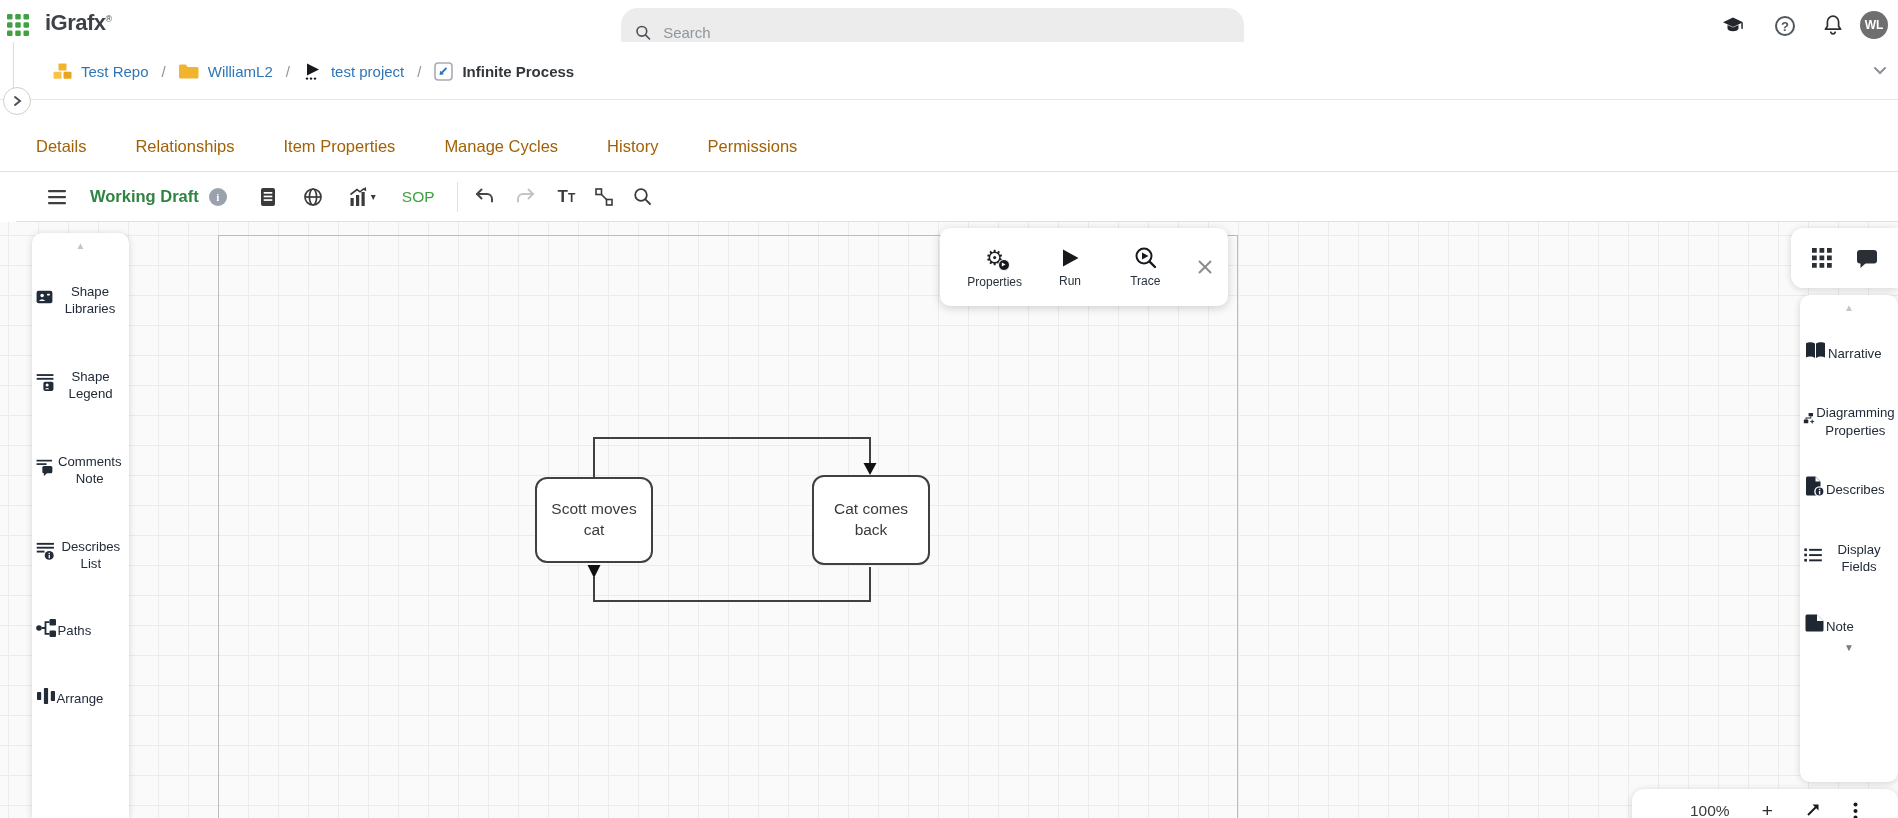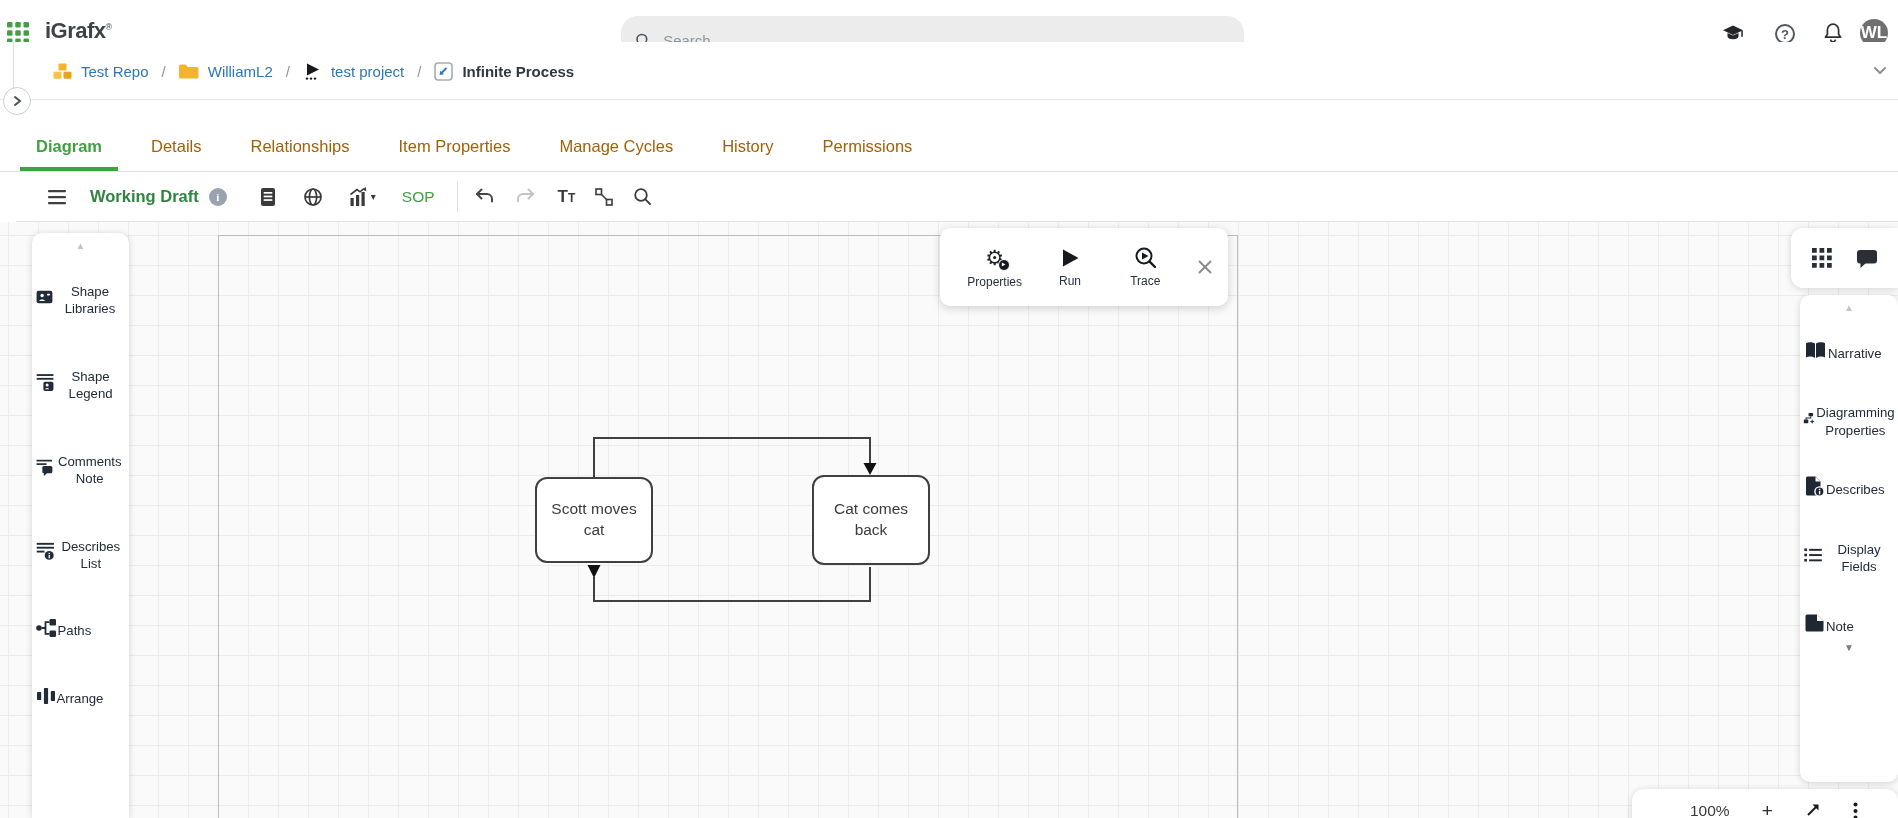--- a/index.html
+++ b/index.html
@@ -1,35 +1,35 @@
 <!DOCTYPE html>
 <html><head>
 <meta charset="utf-8">
 <style>
   html,body{margin:0;padding:0;background:#fff;}
   .app{position:relative;width:1898px;height:818px;overflow:hidden;background:#fff;
        font-family:"Liberation Sans","DejaVu Sans",sans-serif;color:#3a3f45;}
   svg{display:block;}
 
   
-  .topbar{position:absolute;left:0;top:12px;width:1898px;height:42px;background:#fff;
+  .topbar{position:absolute;left:0;top:4px;width:1898px;height:42px;background:#fff;
           border-bottom:1px solid #e4e4e4;box-sizing:border-box;}
   .apps-btn{position:absolute;left:7px;top:10px;width:22px;height:22px;cursor:pointer;}
   .logo{position:absolute;left:45px;top:6px;font-size:22px;font-weight:700;color:#3d4248;letter-spacing:-0.5px;}
   .logo sup{font-size:9px;font-weight:400;vertical-align:super;}
   .searchbox{position:absolute;left:621px;top:4px;width:623px;height:49px;background:#ececec;
              border-radius:17px;display:flex;align-items:center;padding:0 14px;box-sizing:border-box;}
   .searchbox input{border:none;background:transparent;outline:none;font-size:15px;margin-left:10px;
                    width:100%;color:#3a3f45;font-family:inherit;}
   .searchbox input::placeholder{color:#8d959e;}
   .tb-ico{position:absolute;top:9px;width:26px;height:26px;display:flex;align-items:center;justify-content:center;cursor:pointer;}
   .help-circle{width:20px;height:20px;border:2px solid #50575e;border-radius:50%;display:flex;
                align-items:center;justify-content:center;font-size:13px;font-weight:700;color:#50575e;box-sizing:border-box;}
   .avatar{position:absolute;left:1860px;top:7px;width:28px;height:28px;border-radius:50%;background:#6f6f6f;
-          color:#fff;font-size:17px;font-weight:700;display:flex;align-items:center;justify-content:center;cursor:pointer;}
+          color:#fff;font-size:12px;font-weight:700;display:flex;align-items:center;justify-content:center;cursor:pointer;}
 
   
   .crumbrow{position:absolute;left:0;top:42px;width:1898px;height:58px;background:#fff;
             border-bottom:1px solid #e6e6e6;box-sizing:border-box;}
   .leftline{position:absolute;left:13px;top:42px;width:1px;height:130px;background:#dcdcdc;}
   .expand-btn{position:absolute;left:3px;top:87px;width:26px;height:26px;border-radius:50%;background:#fff;
               border:1px solid #cfcfcf;display:flex;align-items:center;justify-content:center;cursor:pointer;z-index:5;}
   .crumbs{position:absolute;left:53px;top:0;height:58px;display:flex;align-items:center;gap:13px;font-size:15px;}
   .crumb{display:flex;align-items:center;gap:9px;cursor:pointer;}
   .crumb a{color:#2e76b6;text-decoration:none;}
@@ -204,21 +204,20 @@
   </div>
 
   <div class="leftline"></div>
   <div class="expand-btn">
     <svg width="12" height="12" viewBox="0 0 12 12" fill="none" stroke="#4a5058" stroke-width="2" stroke-linecap="round">
       <polyline points="4,2 9,6 4,10"></polyline>
     </svg>
   </div>
 
   <div class="tabsrow">
-    <div class="tab active">Diagram</div>
     <div class="tab">Details</div>
     <div class="tab">Relationships</div>
     <div class="tab">Item Properties</div>
     <div class="tab">Manage Cycles</div>
     <div class="tab">History</div>
     <div class="tab">Permissions</div>
   </div>
 
   <div class="dtoolbar">
     <div class="dt-btn">

